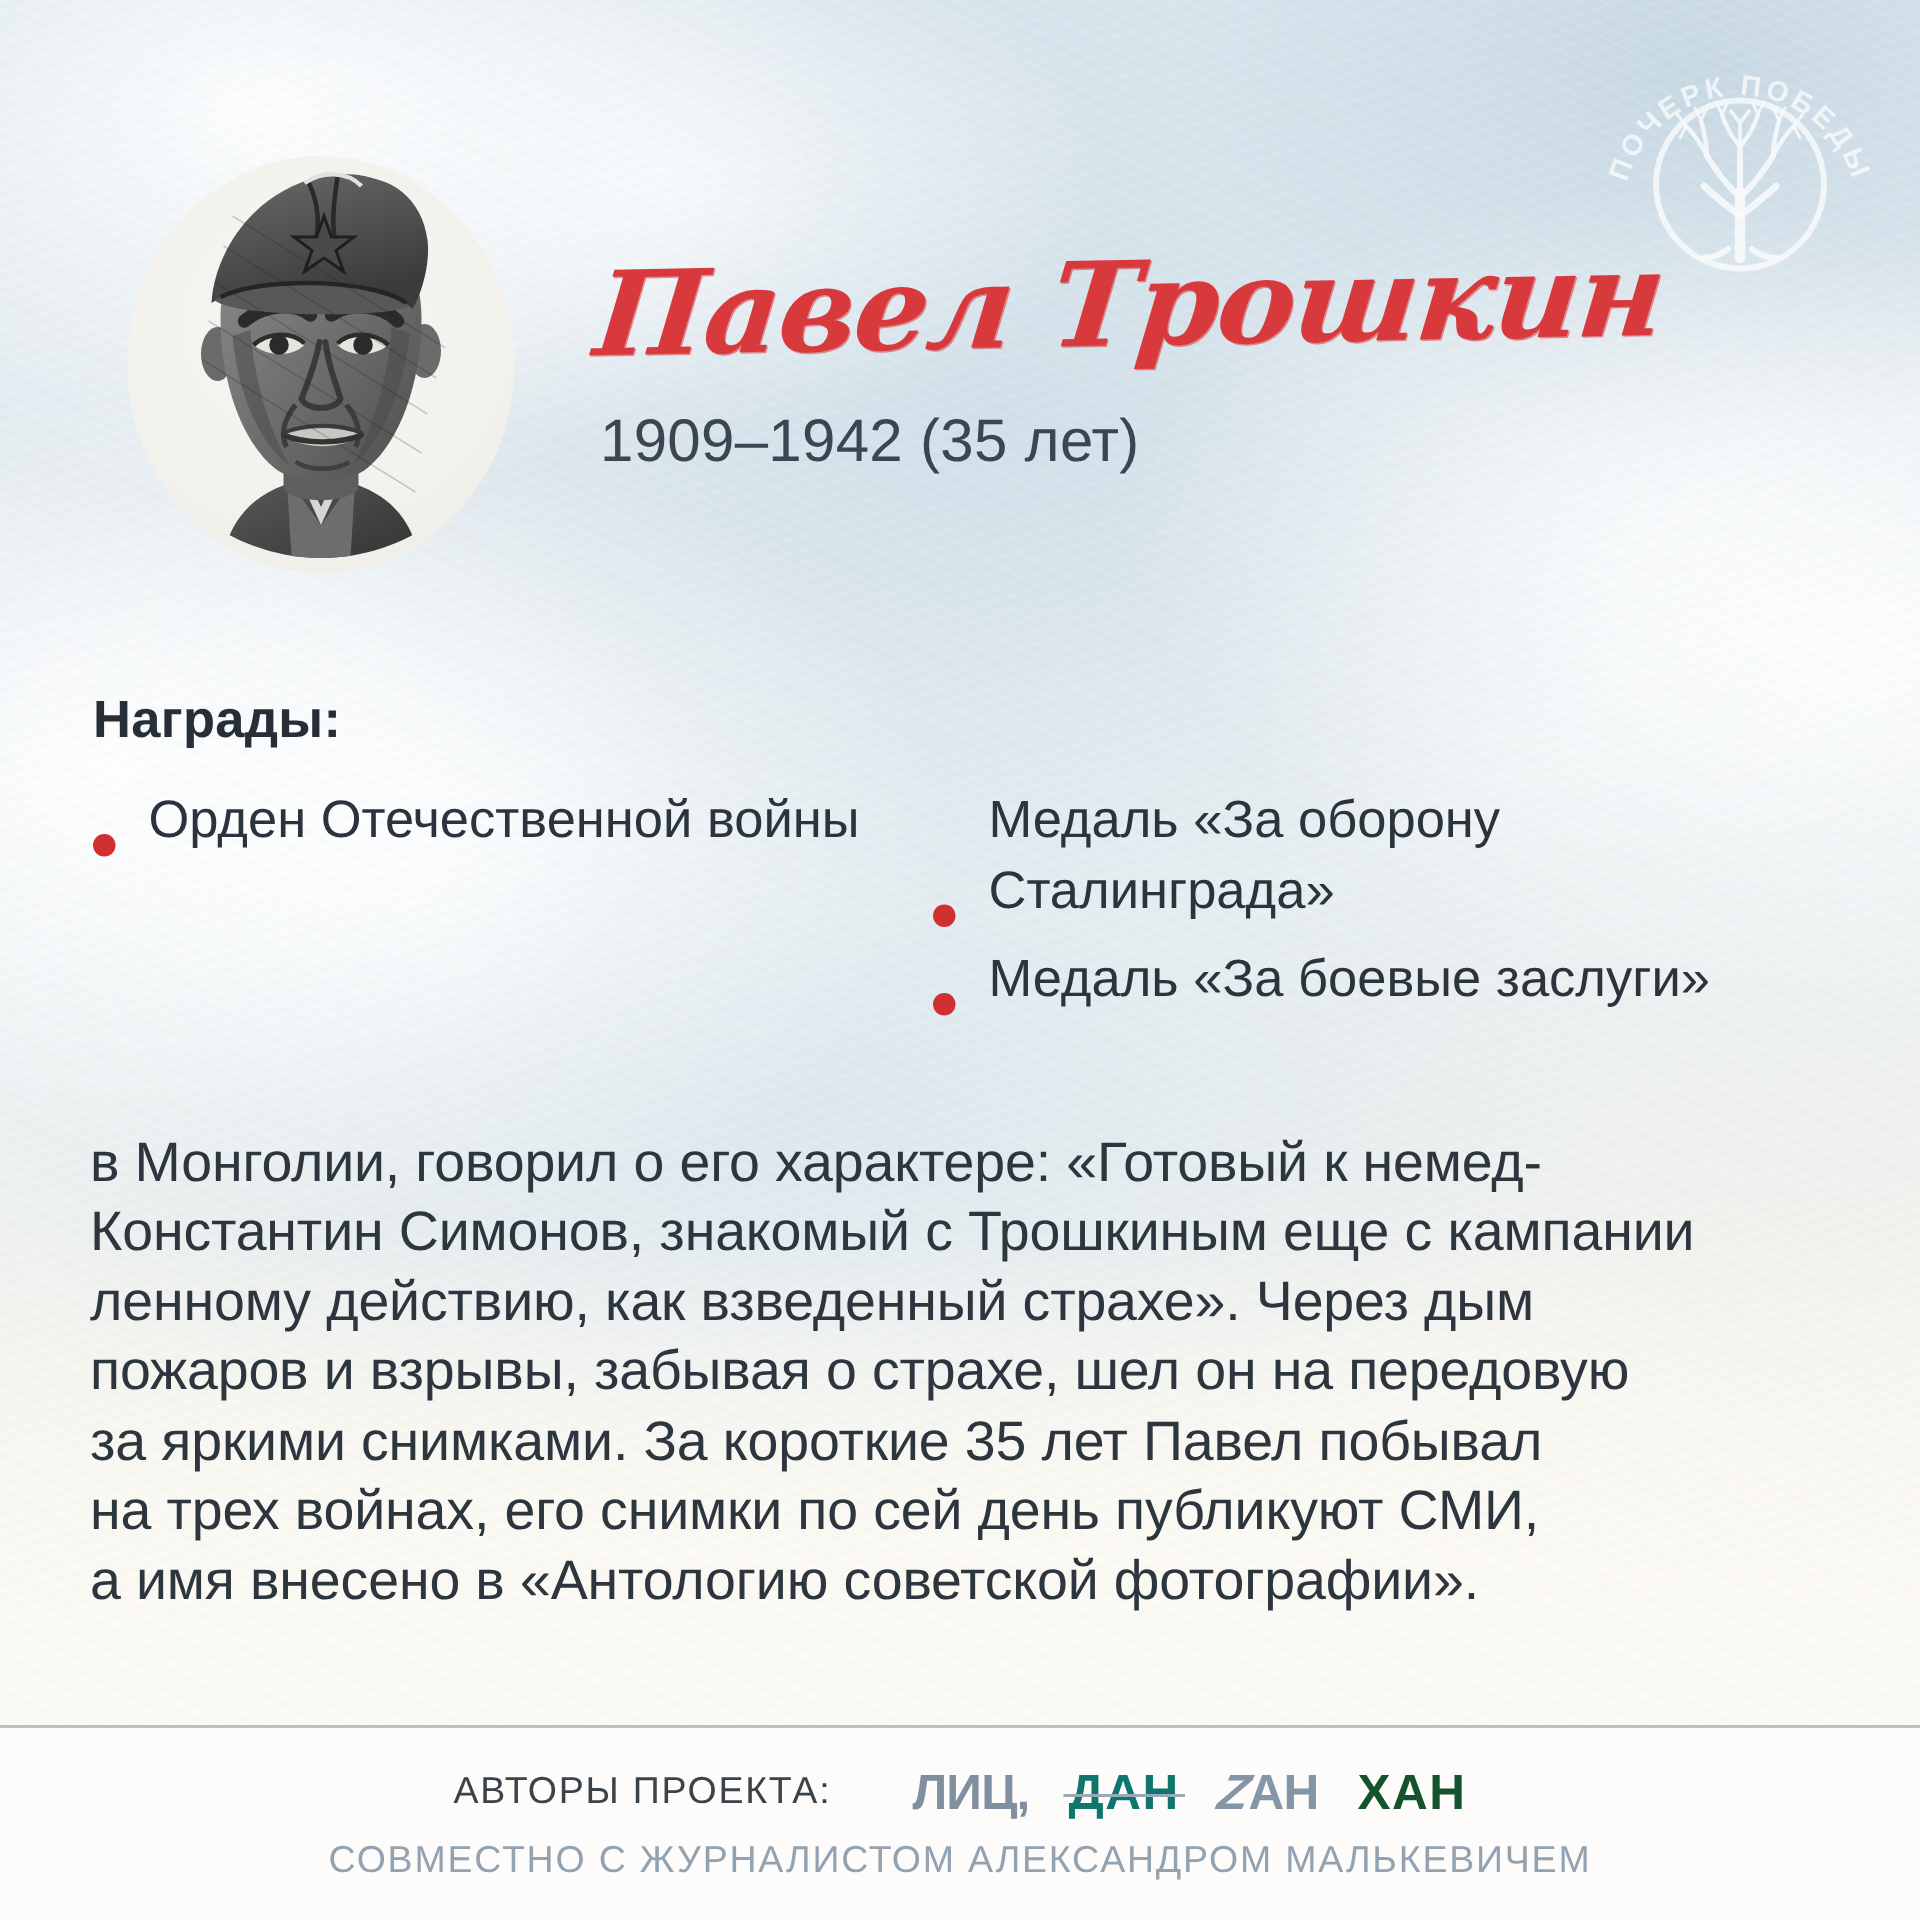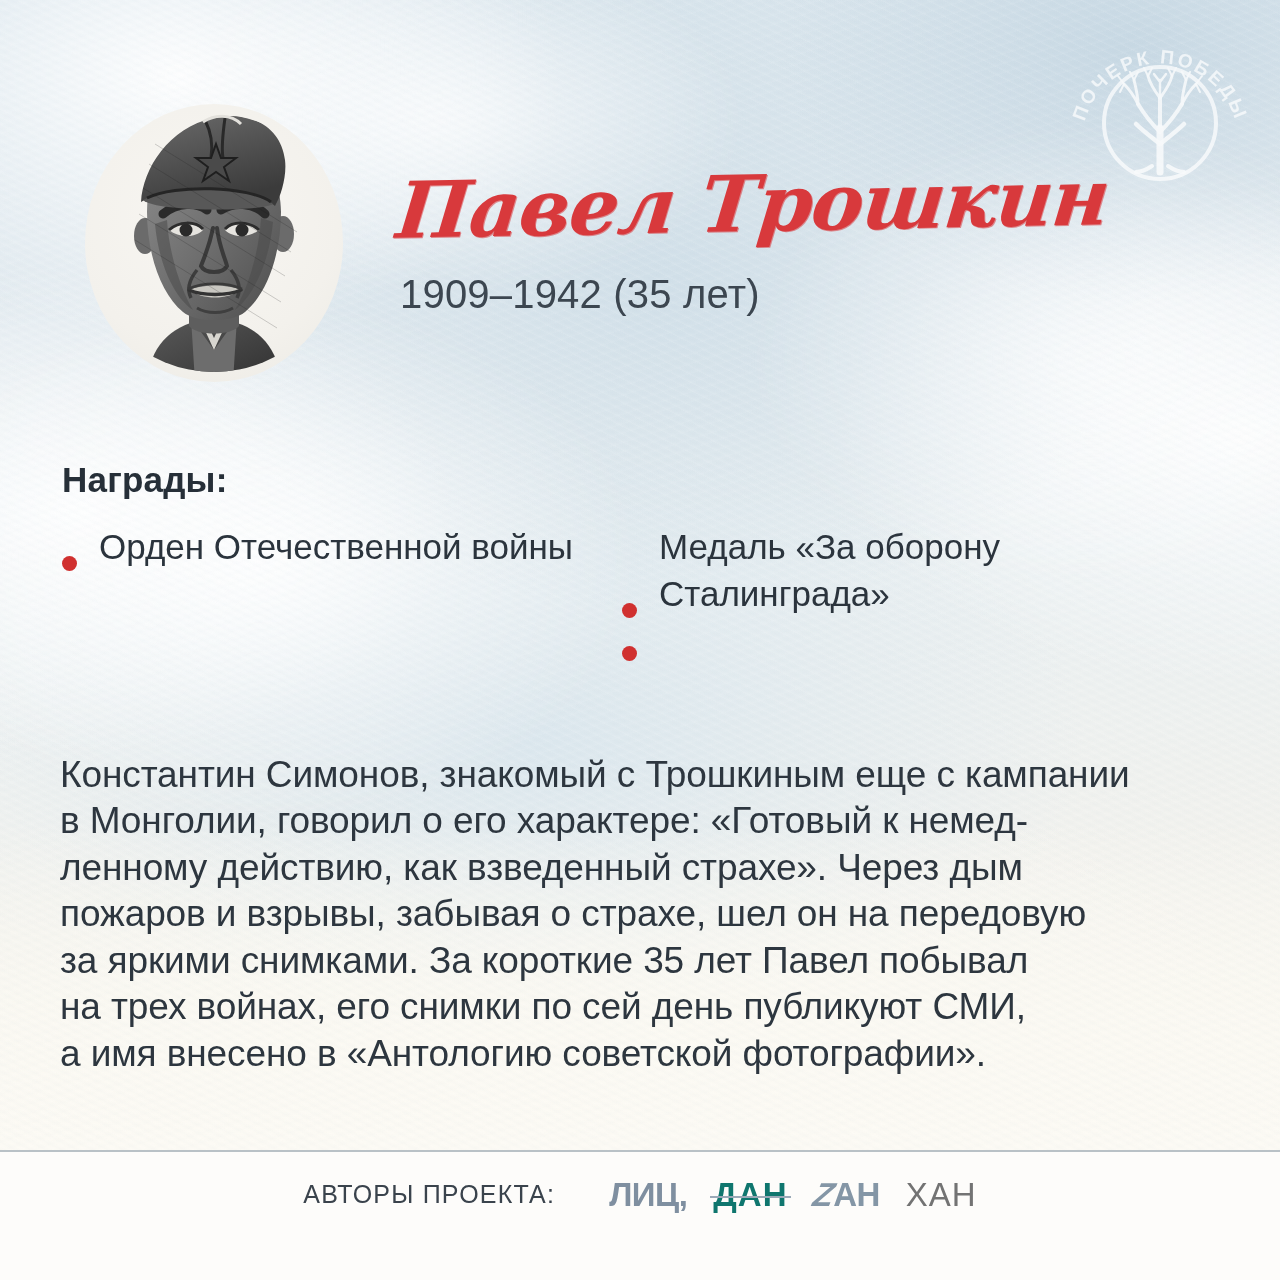--- a/index.html
+++ b/index.html
@@ -228,21 +228,21 @@
   .brand-dan::after {
     content: "";
     position: absolute;
     left: -3px; right: -3px;
     top: 55%;
     height: 2px;
     background: #9aa9b7;
   }
   .brand-zan  { font-weight: 700; color: #8496a6; letter-spacing: -0.5px; }
   .brand-zan .z { font-style: italic; display: inline-block; transform: skewX(-12deg); }
-  .brand-han  { font-weight: 400; color: #737373; letter-spacing: 1px; }
+  .brand-han  { font-weight: 700; color: #14532d; letter-spacing: 1px; }
   .footer-row-2 {
     position: absolute;
     left: 0; top: 74px;
     width: 1280px;
     text-align: center;
     font-size: 25px;
     letter-spacing: 1.2px;
     color: #93a2b1;
     font-weight: 400;
   }
@@ -382,38 +382,40 @@
         <span class="award-text">Орден Отечественной войны</span>
       </div>
     </div>
     <div class="awards-col right">
       <div class="award-item">
         <span class="award-bullet"></span>
         <span class="award-text">Медаль «За оборону Сталинграда»</span>
       </div>
       <div class="award-item">
         <span class="award-bullet"></span>
+        <span class="award-text">Медаль «За боевые заслуги»</span>
       </div>
     </div>
   </div>
 
   <div class="body-text">
+    <span class="ln">в Монголии, говорил о его характере: «Готовый к немед-</span>
     <span class="ln">Константин Симонов, знакомый с Трошкиным еще с кампании</span>
-    <span class="ln">в Монголии, говорил о его характере: «Готовый к немед-</span>
     <span class="ln">ленному действию, как взведенный страхе». Через дым</span>
     <span class="ln">пожаров и взрывы, забывая о страхе, шел он на передовую</span>
     <span class="ln">за яркими снимками. За короткие 35 лет Павел побывал</span>
     <span class="ln">на трех войнах, его снимки по сей день публикуют СМИ,</span>
     <span class="ln">а имя внесено в «Антологию советской фотографии».</span>
   </div>
 
   <div class="divider"></div>
   <div class="footer">
     <div class="footer-row-1">
       <span class="authors-label">АВТОРЫ ПРОЕКТА:</span>
       <span class="brand brand-lits">ЛИЦ,</span>
       <span class="brand brand-dan">ДАН</span>
       <span class="brand brand-zan"><span class="z">Z</span><span>АН</span></span>
       <span class="brand brand-han">ХАН</span>
     </div>
+    <div class="footer-row-2">СОВМЕСТНО С ЖУРНАЛИСТОМ АЛЕКСАНДРОМ МАЛЬКЕВИЧЕМ</div>
   </div>
 
 </div>
 
 </body></html>

